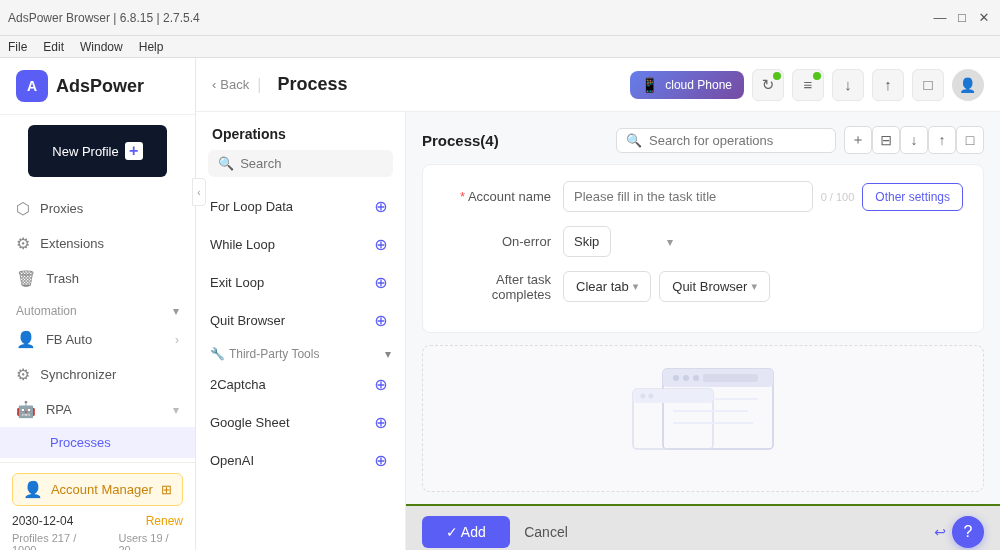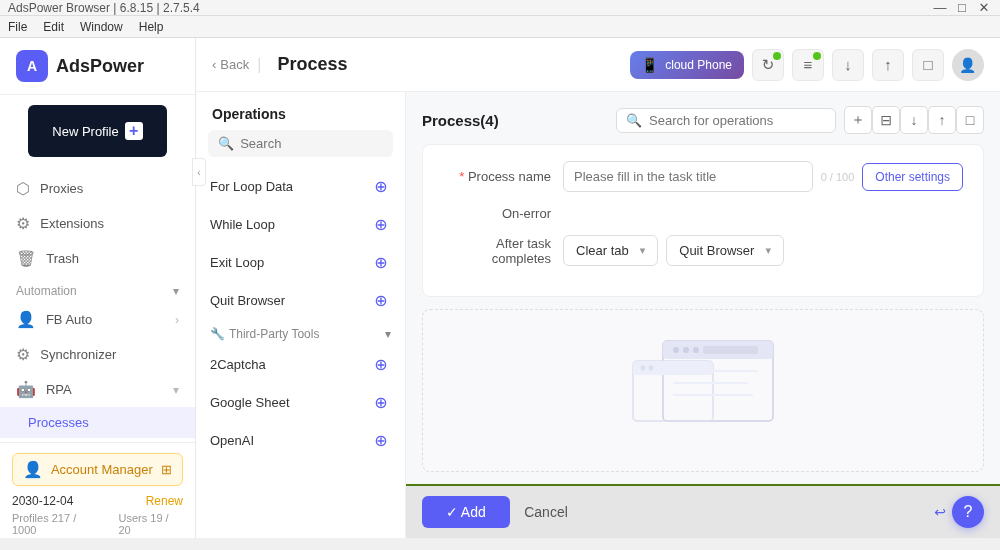--- a/index.html
+++ b/index.html
@@ -1,20 +1,20 @@
 <!DOCTYPE html>
 <html><head>
   <meta charset="utf-8">
   <style>
     * { box-sizing: border-box; margin: 0; padding: 0; font-family: -apple-system, BlinkMacSystemFont, 'Segoe UI', sans-serif; }
     body { width: 1000px; height: 550px; overflow: hidden; background: #f0f0f0; }
 
     
     .titlebar {
-      height: 16px;
+      height: 36px;
       background: #f5f5f5;
       display: flex;
       align-items: center;
       justify-content: space-between;
       padding: 0 8px;
       border-bottom: 1px solid #ddd;
       font-size: 12px;
       color: #333;
     }
     .titlebar-title { font-size: 12px; color: #555; }
@@ -92,21 +92,21 @@
       cursor: pointer;
     }
     .nav-icon { font-size: 16px; color: #888; }
     .section-label {
       display: flex; align-items: center; justify-content: space-between;
       padding: 8px 16px 4px;
       font-size: 12px;
       color: #999;
       font-weight: 500;
     }
-    .nav-item.sub { padding-left: 28px; }
+    .nav-item.sub { padding-left: 50px; }
     .nav-item.active { background: #f0f0ff; color: #5b5ef4; }
     .sidebar-footer {
       border-top: 1px solid #eee;
       padding: 10px 12px;
     }
     .account-manager-btn {
       display: flex; align-items: center; gap: 8px;
       background: #fff9e6;
       border: 1px solid #ffd970;
       border-radius: 6px;
@@ -353,21 +353,21 @@
     .select-wrapper::after {
       content: '▾';
       position: absolute;
       right: 10px; top: 50%;
       transform: translateY(-50%);
       color: #999; font-size: 12px;
       pointer-events: none;
     }
     .after-task-row { display: flex; align-items: center; gap: 8px; }
     .dropdown-btn {
-      display: flex; align-items: center; gap: 11px;
+      display: flex; align-items: center; gap: 4px;
       background: #fff;
       border: 1px solid #ddd;
       border-radius: 6px;
       padding: 7px 12px;
       font-size: 13px;
       color: #333;
       cursor: pointer;
     }
     .dropdown-btn .arrow { color: #999; font-size: 11px; }
 
@@ -653,29 +653,34 @@
             </button>
             <button class="ptool-btn">
               <span>□</span>
             </button>
           </div>
         </div>
 
         <div class="process-form">
 
           <div class="form-row">
-            <span class="form-label required">Process name</span>
+            <span class="form-label required">Account name</span>
             <input class="form-input" type="text" style="flex: 1 1 0%;" placeholder="Please fill in the task title">
             <span class="char-count">0 / 100</span>
             <button class="other-settings-btn">Other settings</button>
           </div>
 
 
           <div class="form-row">
             <span class="form-label">On-error</span>
+            <div class="select-wrapper" style="flex:0 0 120px;">
+              <select class="form-select">
+                <option>Skip</option>
+              </select>
+            </div>
           </div>
 
           <div class="form-row">
             <span class="form-label">After task completes</span>
             <div class="after-task-row">
               <button class="dropdown-btn">
                 <span>Clear tab</span>
                 <span class="arrow">▾</span>
               </button>
               <button class="dropdown-btn">

